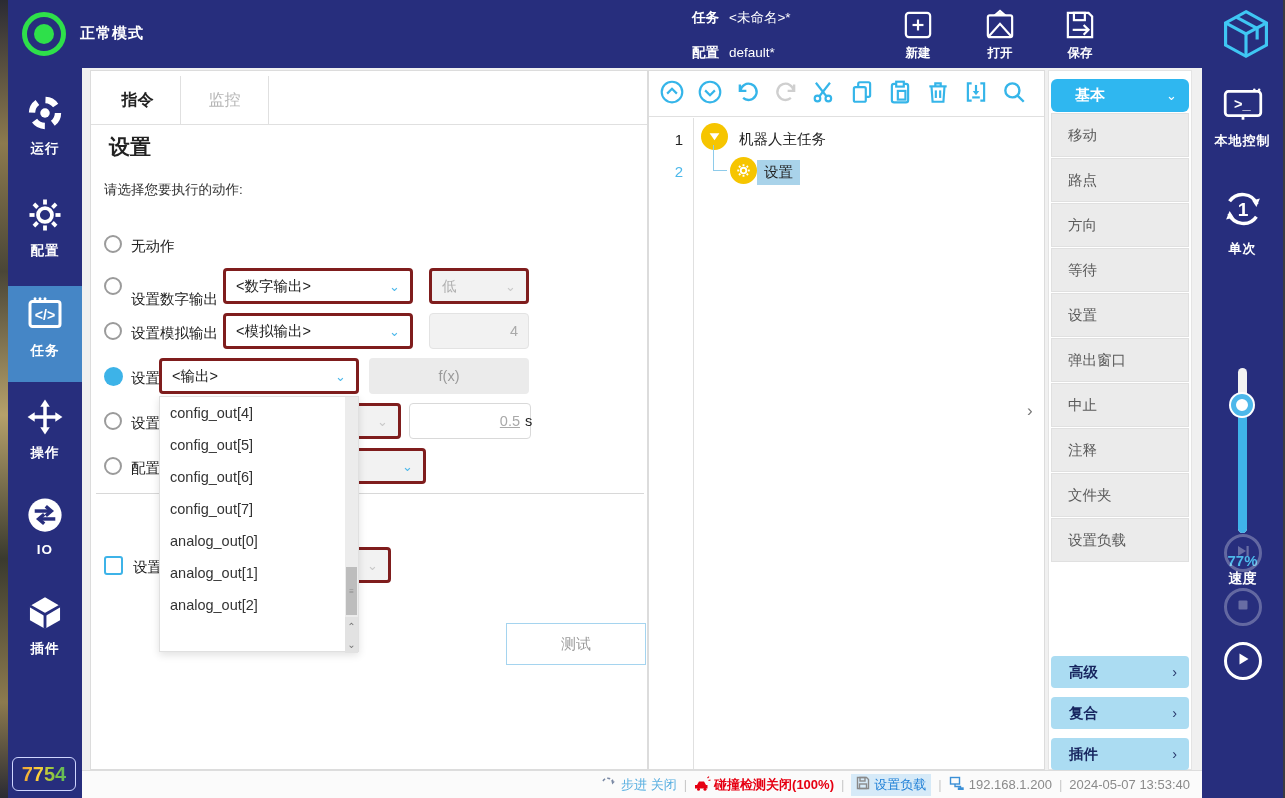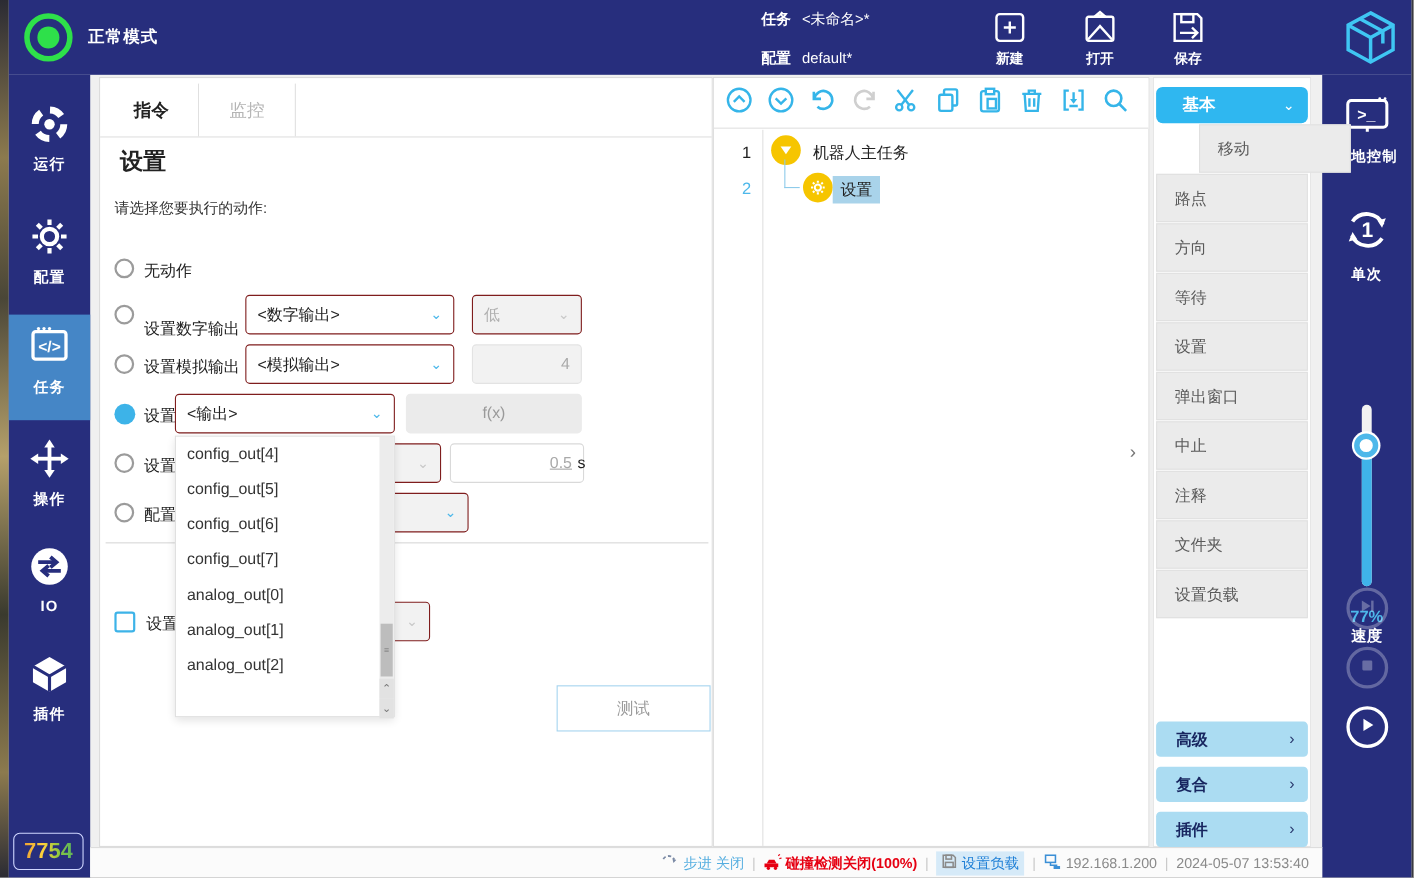--- a/index.html
+++ b/index.html
@@ -59,21 +59,21 @@
   .tab-row-line{position:absolute;left:0;top:53px;width:556px;height:1px;background:#e0e0e0;}
   .tab.active{font-weight:bold;color:#222;}
   .tab.inactive{color:#b5b5b5;}
 
   
   .f-title{position:absolute;left:18px;top:62px;font-size:21px;font-weight:bold;color:#222;}
   .f-sub{position:absolute;left:13px;top:110px;font-size:13.5px;color:#333;}
   .radio{position:absolute;width:18px;height:18px;border-radius:50%;border:2px solid #9b9b9b;background:#fff;}
   .radio.checked{border:none;background:#3db3e8;width:19px;height:19px;}
   .f-lbl{position:absolute;font-size:14.5px;color:#222;}
-  .combo{position:absolute;height:36px;background:#fff;border:1px solid #7f1d1d;border-radius:4px;font-size:14.5px;color:#222;display:flex;align-items:center;padding:0 10px;}
+  .combo{position:absolute;height:36px;background:#fff;border:3px solid #7f1d1d;border-radius:4px;font-size:14.5px;color:#222;display:flex;align-items:center;padding:0 10px;}
   .combo .chev{margin-left:auto;color:#4db8ea;font-size:13px;}
   .combo.disabled{background:#f2f2f2;color:#b0b0b0;}
   .combo.disabled .chev{color:#c9c9c9;}
   .numbox{position:absolute;height:36px;background:#f2f2f2;border:1px solid #e3e3e3;border-radius:4px;font-size:14.5px;color:#a9a9a9;display:flex;align-items:center;justify-content:flex-end;padding:0 10px;}
   .numbox.white{background:#fff;border:1px solid #d9d9d9;}
   .fxbtn{position:absolute;height:36px;background:#ebebeb;border-radius:4px;font-size:14.5px;color:#9a9a9a;display:flex;align-items:center;justify-content:center;}
   .unit{position:absolute;font-size:14.5px;color:#222;}
   .divider{position:absolute;left:5px;top:422px;width:548px;height:1px;background:#d8d8d8;}
   .checkbox{position:absolute;left:13px;top:485px;width:19px;height:19px;border:2px solid #3db3e8;border-radius:3px;background:#fff;}
   .testbtn{position:absolute;left:415px;top:552px;width:140px;height:42px;background:#fff;border:1px solid #a5d4ef;display:flex;align-items:center;justify-content:center;font-size:15px;color:#9a9a9a;}
@@ -492,21 +492,21 @@
     <div class="t-label sel" style="left:108px;top:89px;">设置</div>
 
     <div class="expander">›</div>
   </div>
 
   <div class="abs menu-panel">
     <div class="menu-hdr">
         <span>基本</span>
         <span class="chev">⌄</span>
       </div>
-    <div class="menu-item" style="top:42px;margin-left:39px;">
+    <div class="menu-item" style="top:42px;">
         <span>移动</span>
       </div>
     <div class="menu-item" style="top:87px;">
         <span>路点</span>
       </div>
     <div class="menu-item" style="top:132px;">
         <span>方向</span>
       </div>
     <div class="menu-item" style="top:177px;">
         <span>等待</span>

